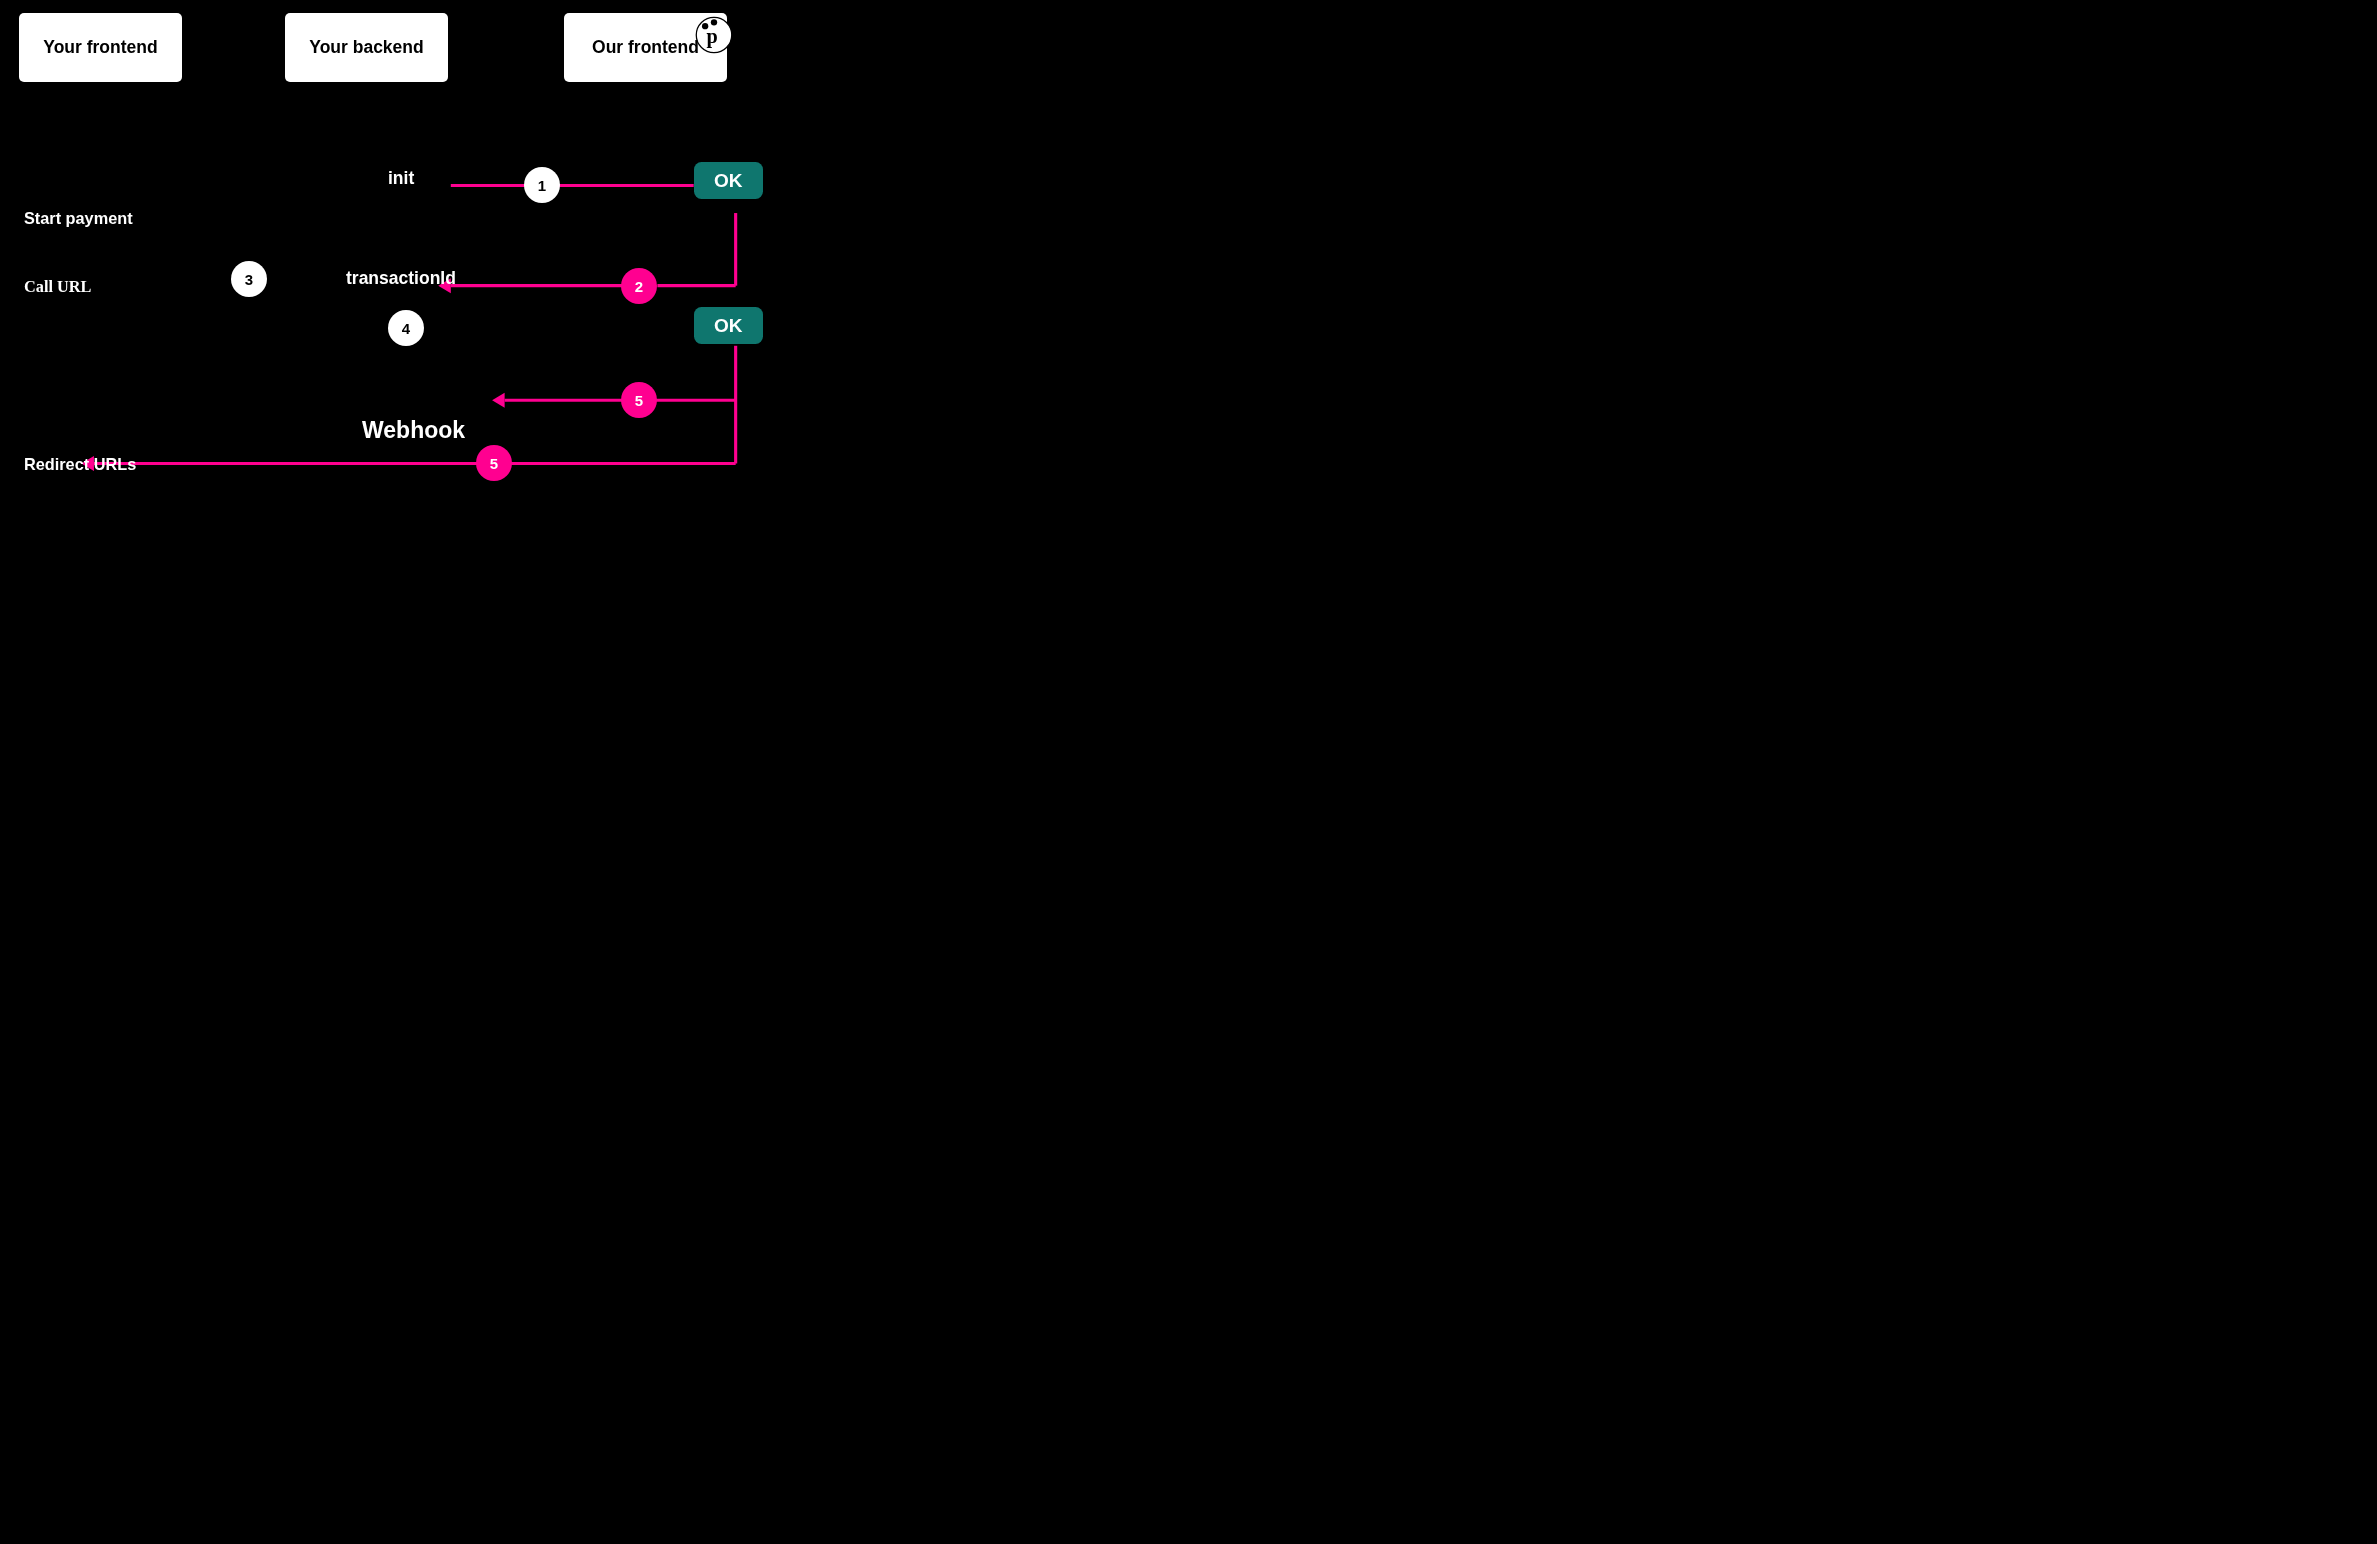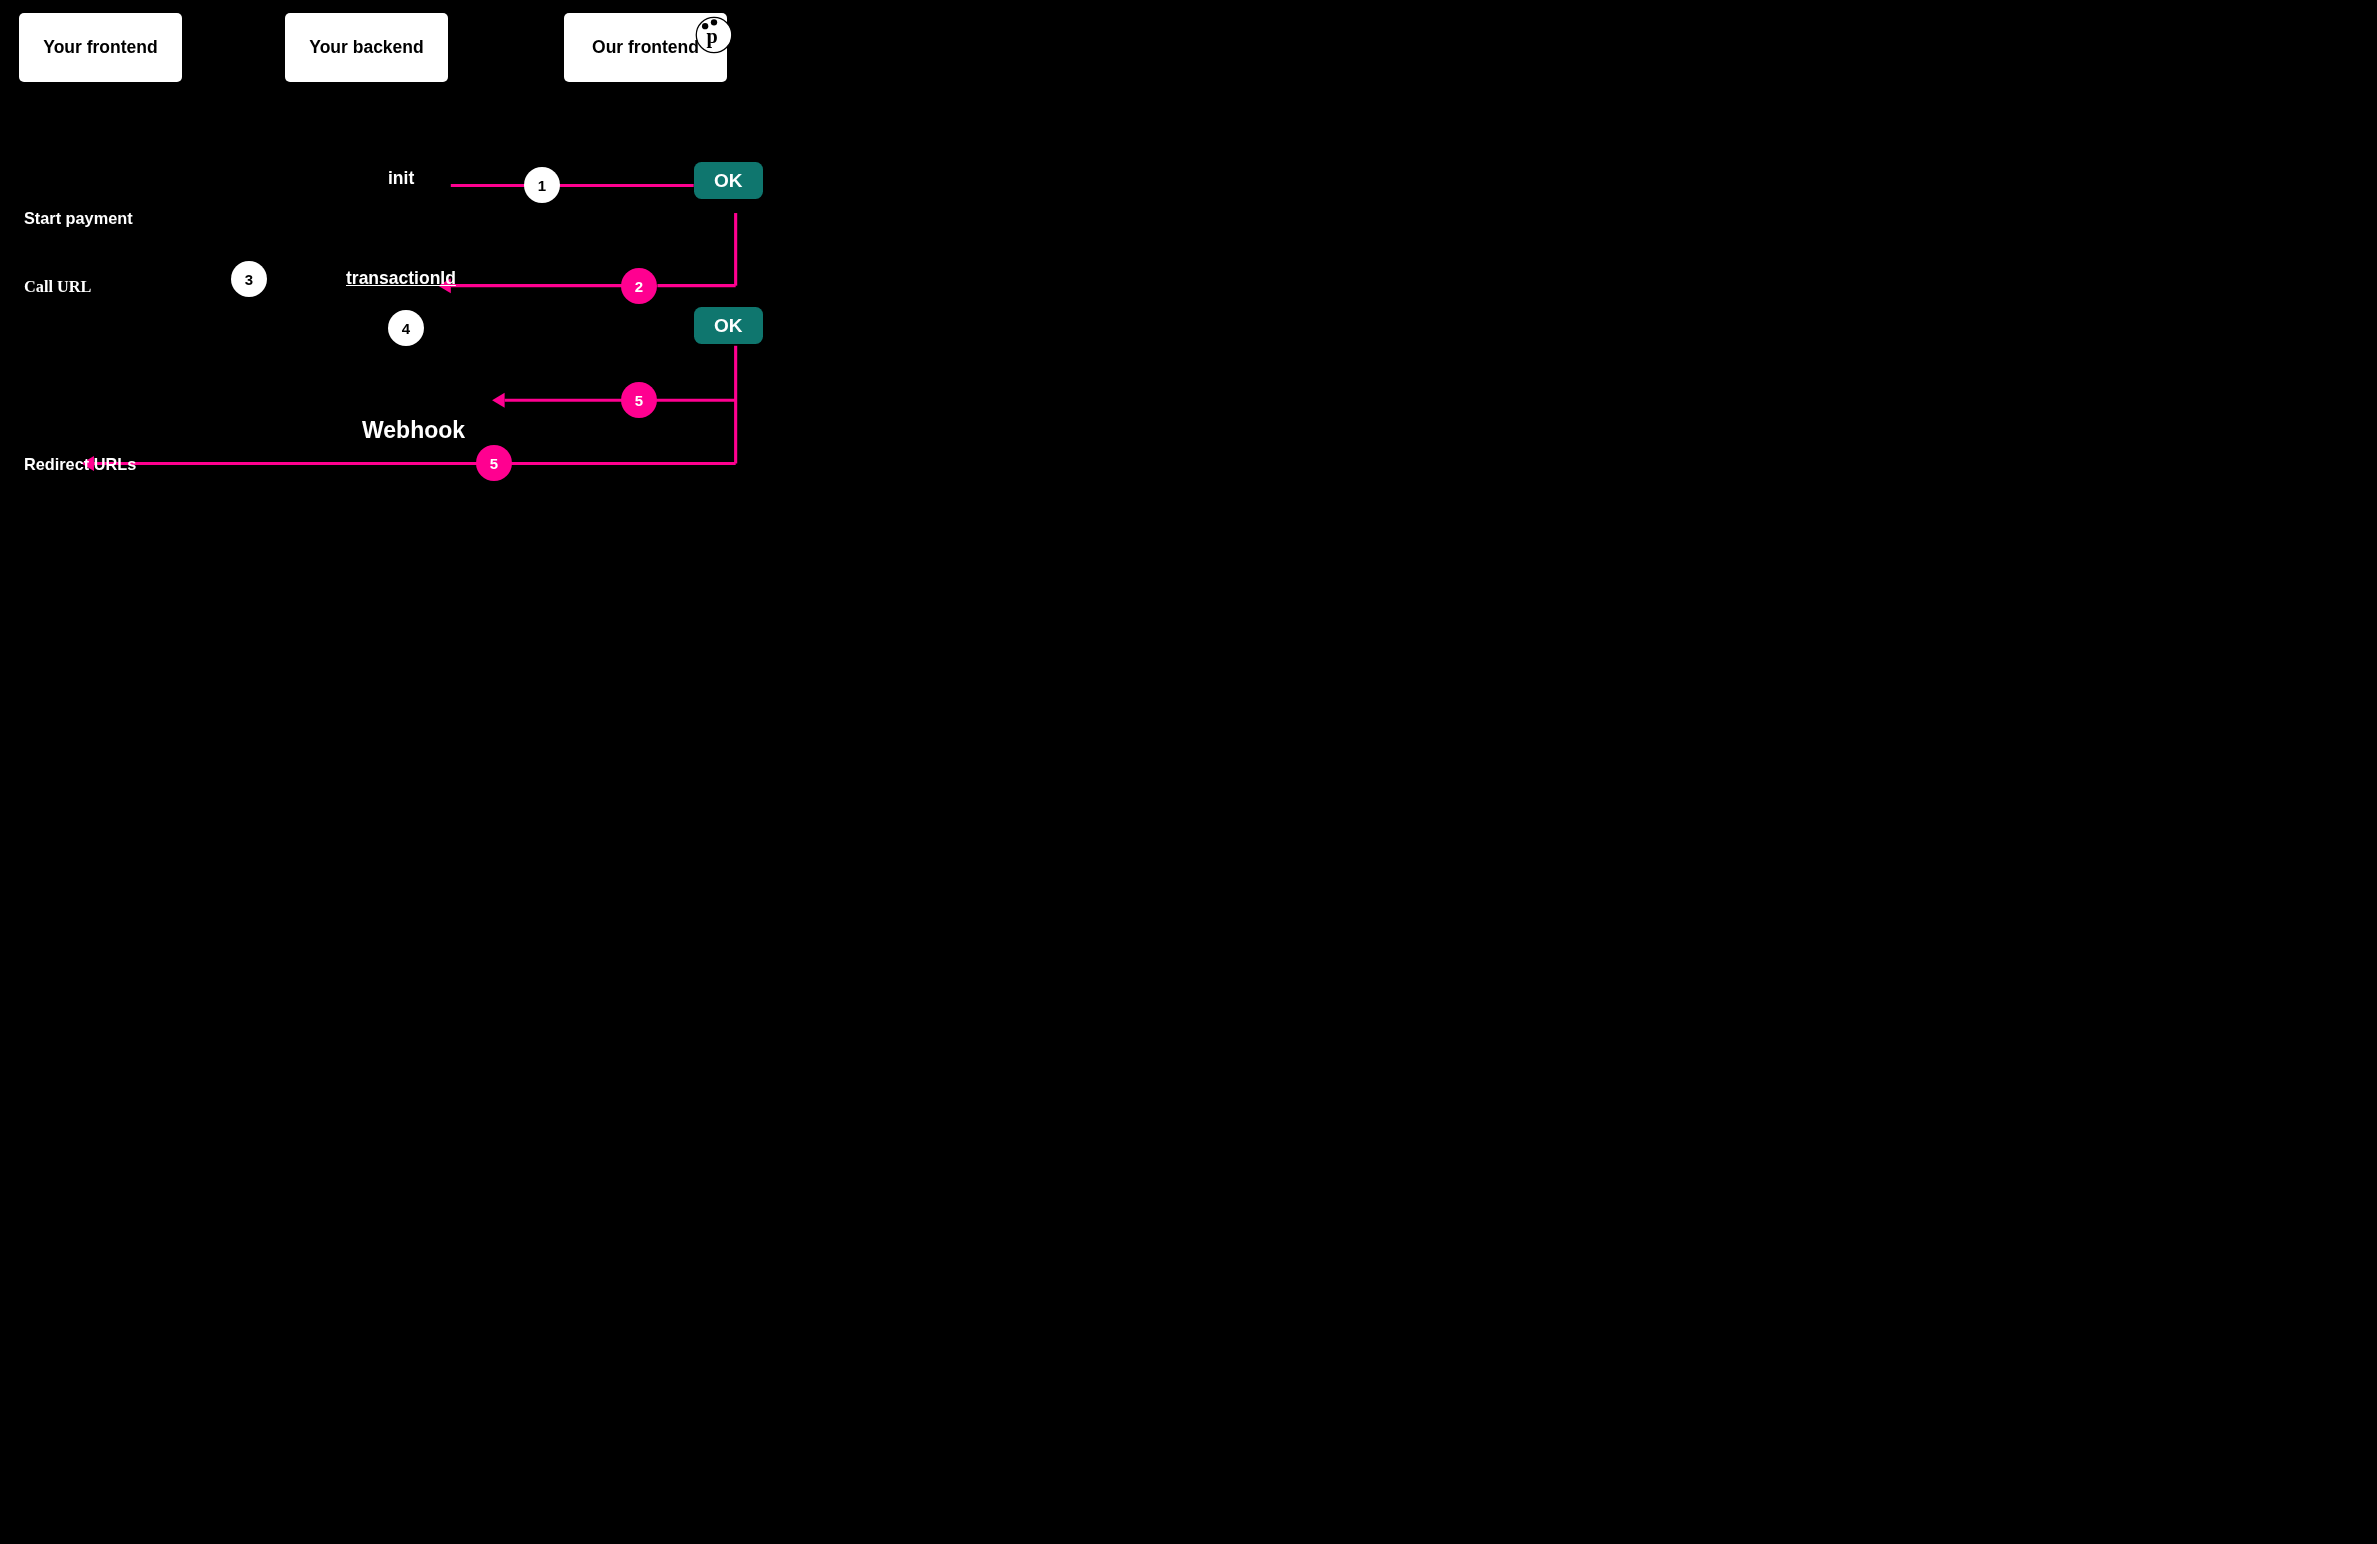--- a/index.html
+++ b/index.html
@@ -167,21 +167,21 @@
   </div>
 
   <div class="row-label" style="top: 455px; left: 24px;">
     <span>Redirect URLs</span>
   </div>
 
   <div class="row-label" style="top: 168px; left: 388px; font-size:17.5px;">
     <span>init</span>
   </div>
 
-  <div class="row-label" style="top: 268px; left: 346px; font-size:17.5px;text-decoration:underline;">
+  <div class="row-label" style="top: 268px; left: 346px; font-size:17.5px;">
     <span>transactionId</span>
   </div>
 
   <div class="row-label" style="top: 380px; left: 362px; font-size:23px;margin-top:37px;">
     <span>Webhook</span>
   </div>
 
   <div class="step-circle" style="top:167px; left:524px;">
     <span>1</span>
   </div>

